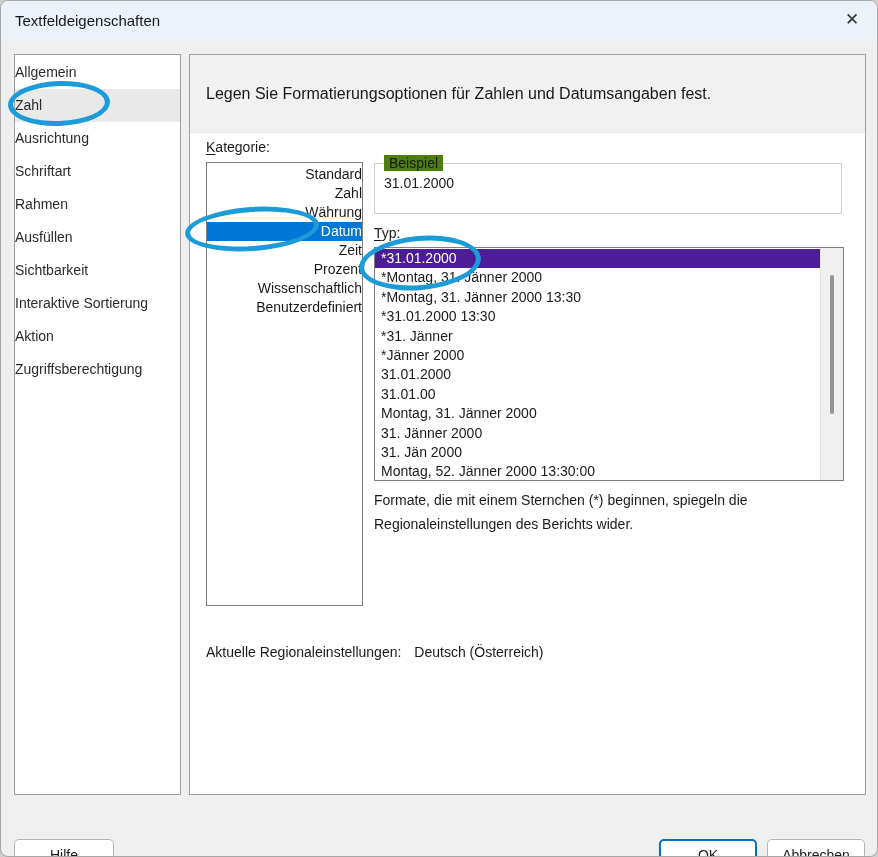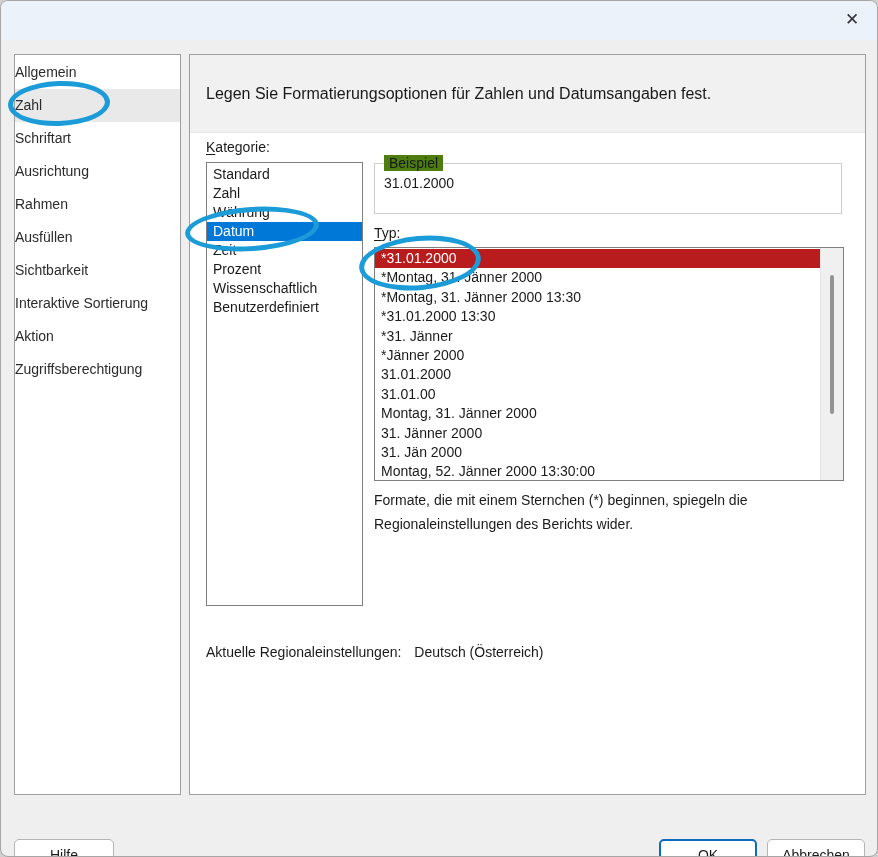--- a/index.html
+++ b/index.html
@@ -11,57 +11,58 @@
   .panel{position:absolute;box-sizing:border-box;background:#ffffff;border:1px solid #9e9e9e;}
   .sidebar{left:13px;top:53px;width:167px;height:741px;padding-top:1px;}
   .side-item{height:33px;line-height:33px;font-size:14px;color:#2b2b2b;cursor:default;}
   .side-item.selected{background:#e9e9e9;}
   .main{left:188px;top:53px;width:677px;height:741px;}
   .banner{position:absolute;left:0;top:0;right:0;height:77px;background:#f1f1f1;border-bottom:1px solid #e9e9e9;}
   .banner-text{position:absolute;left:16px;top:0;line-height:77px;font-size:16px;color:#191919;white-space:nowrap;}
   .fld-label{position:absolute;font-size:14px;color:#1a1a1a;}
   .ak{text-decoration:underline;text-underline-offset:2px;}
   .listbox{position:absolute;box-sizing:border-box;background:#fff;border:1px solid #7f7f7f;overflow:hidden;padding-top:2px;}
-  .cat-list{left:16px;top:107px;width:157px;height:444px;}
+  .cat-list{left:16px;top:107px;width:157px;height:444px;text-align:right;}
   .cat-list .opt{height:19px;line-height:19px;padding-left:6px;font-size:14px;white-space:nowrap;}
   .cat-list .opt.selected{background:#0078d7;color:#fff;}
   .groupbox{position:absolute;left:184px;top:108px;width:468px;height:51px;box-sizing:border-box;border:1px solid #cdcdcd;background:#fff;}
   .groupbox .legend{position:absolute;top:-9px;left:9px;background:#4d7c0f;padding:0 5px;font-size:14px;color:#1a1a1a;}
   .groupbox .example-value{position:absolute;left:9px;top:11px;font-size:14px;}
   .type-list{left:184px;top:192px;width:470px;height:234px;padding-top:1px;}
   .type-list .opt{height:19.4px;line-height:19.4px;padding-left:6px;font-size:14px;white-space:nowrap;width:calc(100% - 29px);}
-  .type-list .opt.selected{background:#b91c1c;color:#fff;}
+  .type-list .opt.selected{background:#4c1d95;color:#fff;}
   .scroll-track{position:absolute;right:0;top:0;width:22px;height:100%;background:#f0f0f0;border-left:1px solid #e3e3e3;}
   .scroll-thumb{position:absolute;right:9px;top:27px;width:4px;height:139px;background:#949494;border-radius:2px;}
   .note{position:absolute;left:184px;top:433px;font-size:14px;line-height:24px;color:#1a1a1a;}
   .regional{position:absolute;left:16px;top:589px;font-size:14px;white-space:nowrap;}
   .regional .value{margin-left:13px;}
   .btn{position:absolute;box-sizing:border-box;height:31px;background:#ffffff;border:1px solid #b5b5b5;border-radius:5px;font-size:14px;font-family:inherit;color:#1a1a1a;cursor:pointer;margin-top:28px;}
   .btn-help{left:13px;top:810px;width:100px;}
   .btn-ok{left:658px;top:810px;width:98px;border:2px solid #0f6cbd;}
   .btn-cancel{left:766px;top:810px;width:98px;}
   .circle{position:absolute;box-sizing:border-box;border:5px solid #1b9cd8;border-radius:50%;pointer-events:none;}
   .circle-1{left:7px;top:80px;width:102px;height:45px;transform:rotate(-2deg);}
   .circle-2{left:184px;top:206px;width:134px;height:44px;transform:rotate(-4deg);}
   .circle-3{left:358px;top:235px;width:122px;height:54px;transform:rotate(-5deg);}
 </style>
 </head>
 <body>
 
 <div class="dialog">
 
   <div class="titlebar">
+    <span class="title-text">Textfeldeigenschaften</span>
     <button class="close-btn">✕</button>
   </div>
 
   <div class="panel sidebar">
       <div class="side-item">Allgemein</div>
       <div class="side-item selected">Zahl</div>
+      <div class="side-item">Ausrichtung</div>
       <div class="side-item">Schriftart</div>
-      <div class="side-item">Ausrichtung</div>
       <div class="side-item">Rahmen</div>
       <div class="side-item">Ausfüllen</div>
       <div class="side-item">Sichtbarkeit</div>
       <div class="side-item">Interaktive Sortierung</div>
       <div class="side-item">Aktion</div>
       <div class="side-item">Zugriffsberechtigung</div>
     </div>
 
   <div class="panel main">
     <div class="banner">

